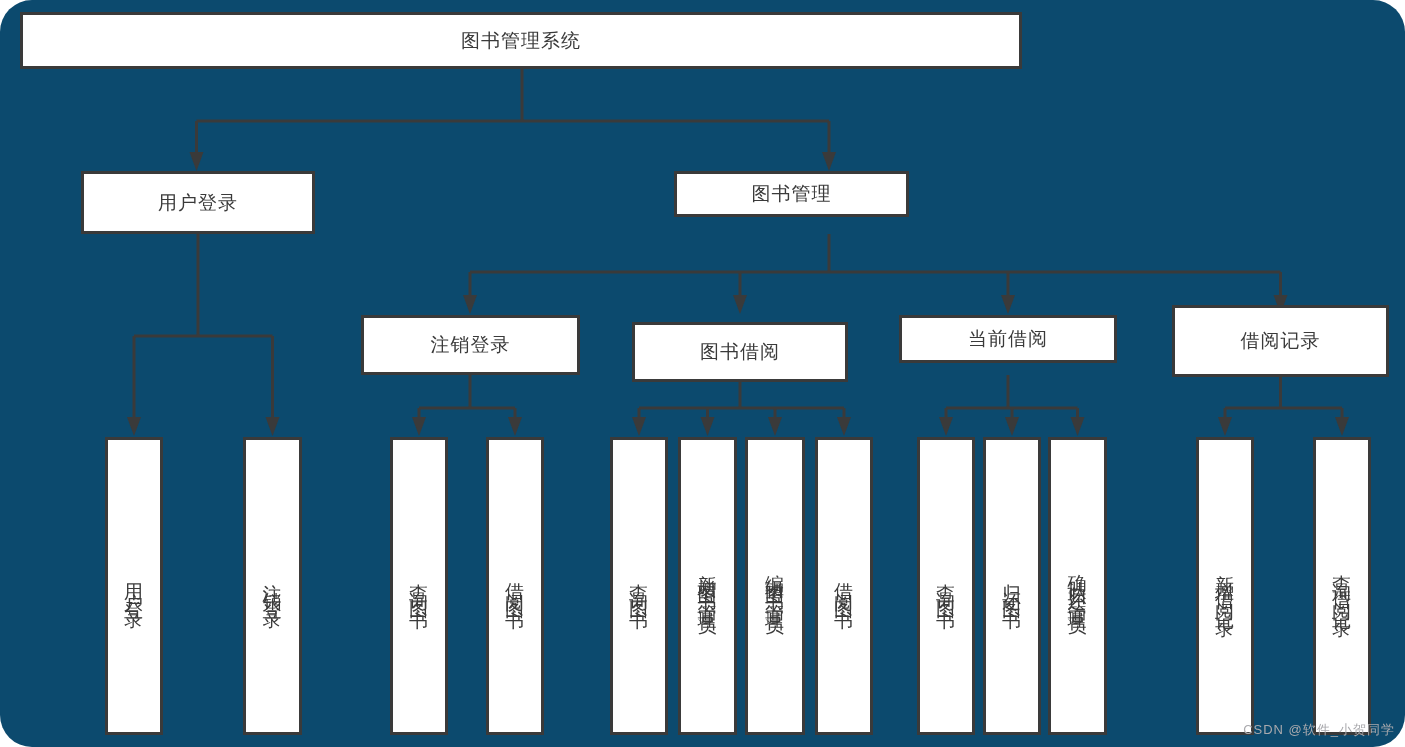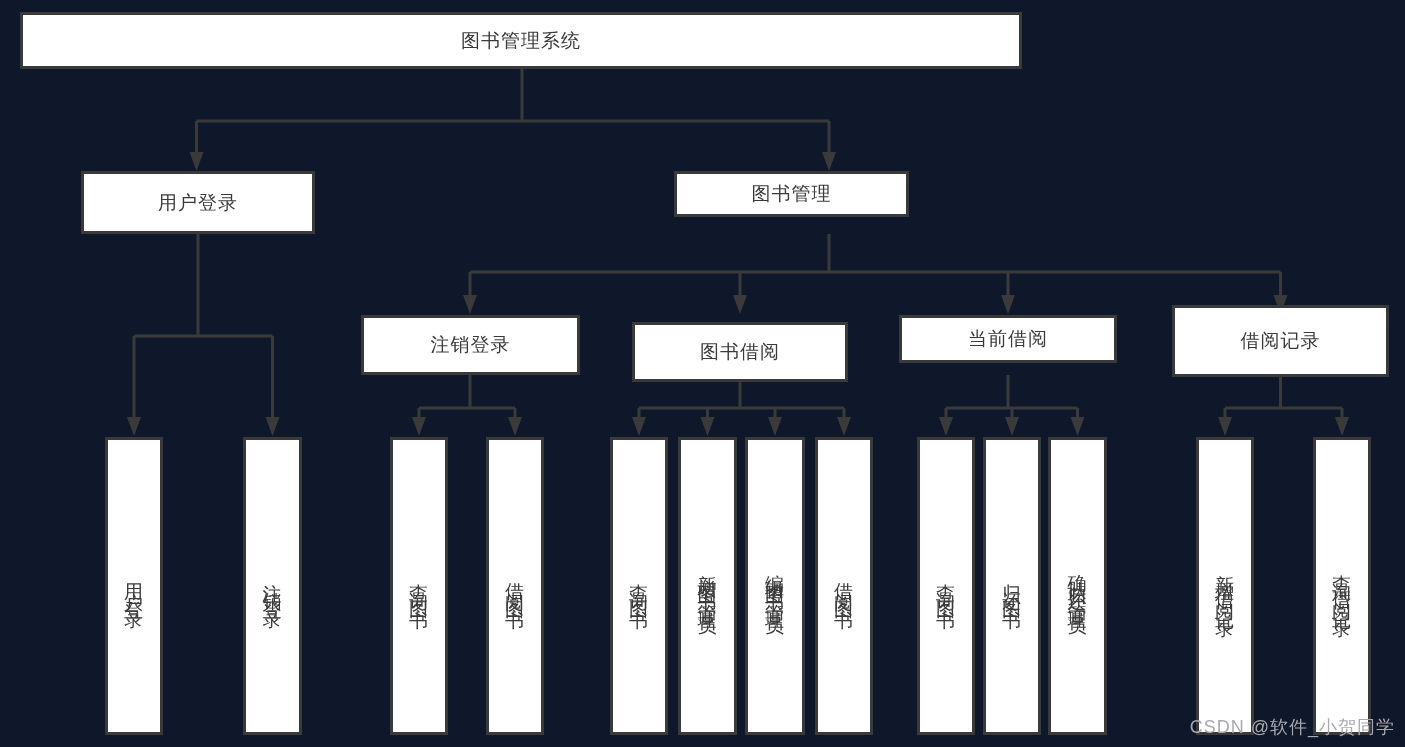--- a/index.html
+++ b/index.html
@@ -5,22 +5,23 @@
   html, body {
     margin: 0;
     padding: 0;
     background: #ffffff;
     font-family: "Liberation Sans", "DejaVu Sans", sans-serif;
   }
   #stage {
     position: relative;
     width: 1405px;
     height: 747px;
-    background: #0f172a;
+    background: #0c4a6e;
     overflow: hidden;
+    border-radius: 32px;
   }
   #wires {
     position: absolute;
     left: 0; top: 0;
     width: 1405px;
     height: 747px;
     pointer-events: none;
   }
   .hbox {
     position: absolute;
@@ -55,21 +56,21 @@
     color: #3a3a3a;
     letter-spacing: 9px;
     line-height: 1;
     max-height: 284px;
   }
   .vbox .vtext.long { letter-spacing: 6px; }
   .watermark {
     position: absolute;
     right: 10px;
     bottom: 8px;
-    font-size: 18px;
+    font-size: 13px;
     color: #a9a9ad;
     letter-spacing: 1px;
     white-space: nowrap;
   }
 </style>
 </head>
 <body>
 
 <div id="stage">
 

